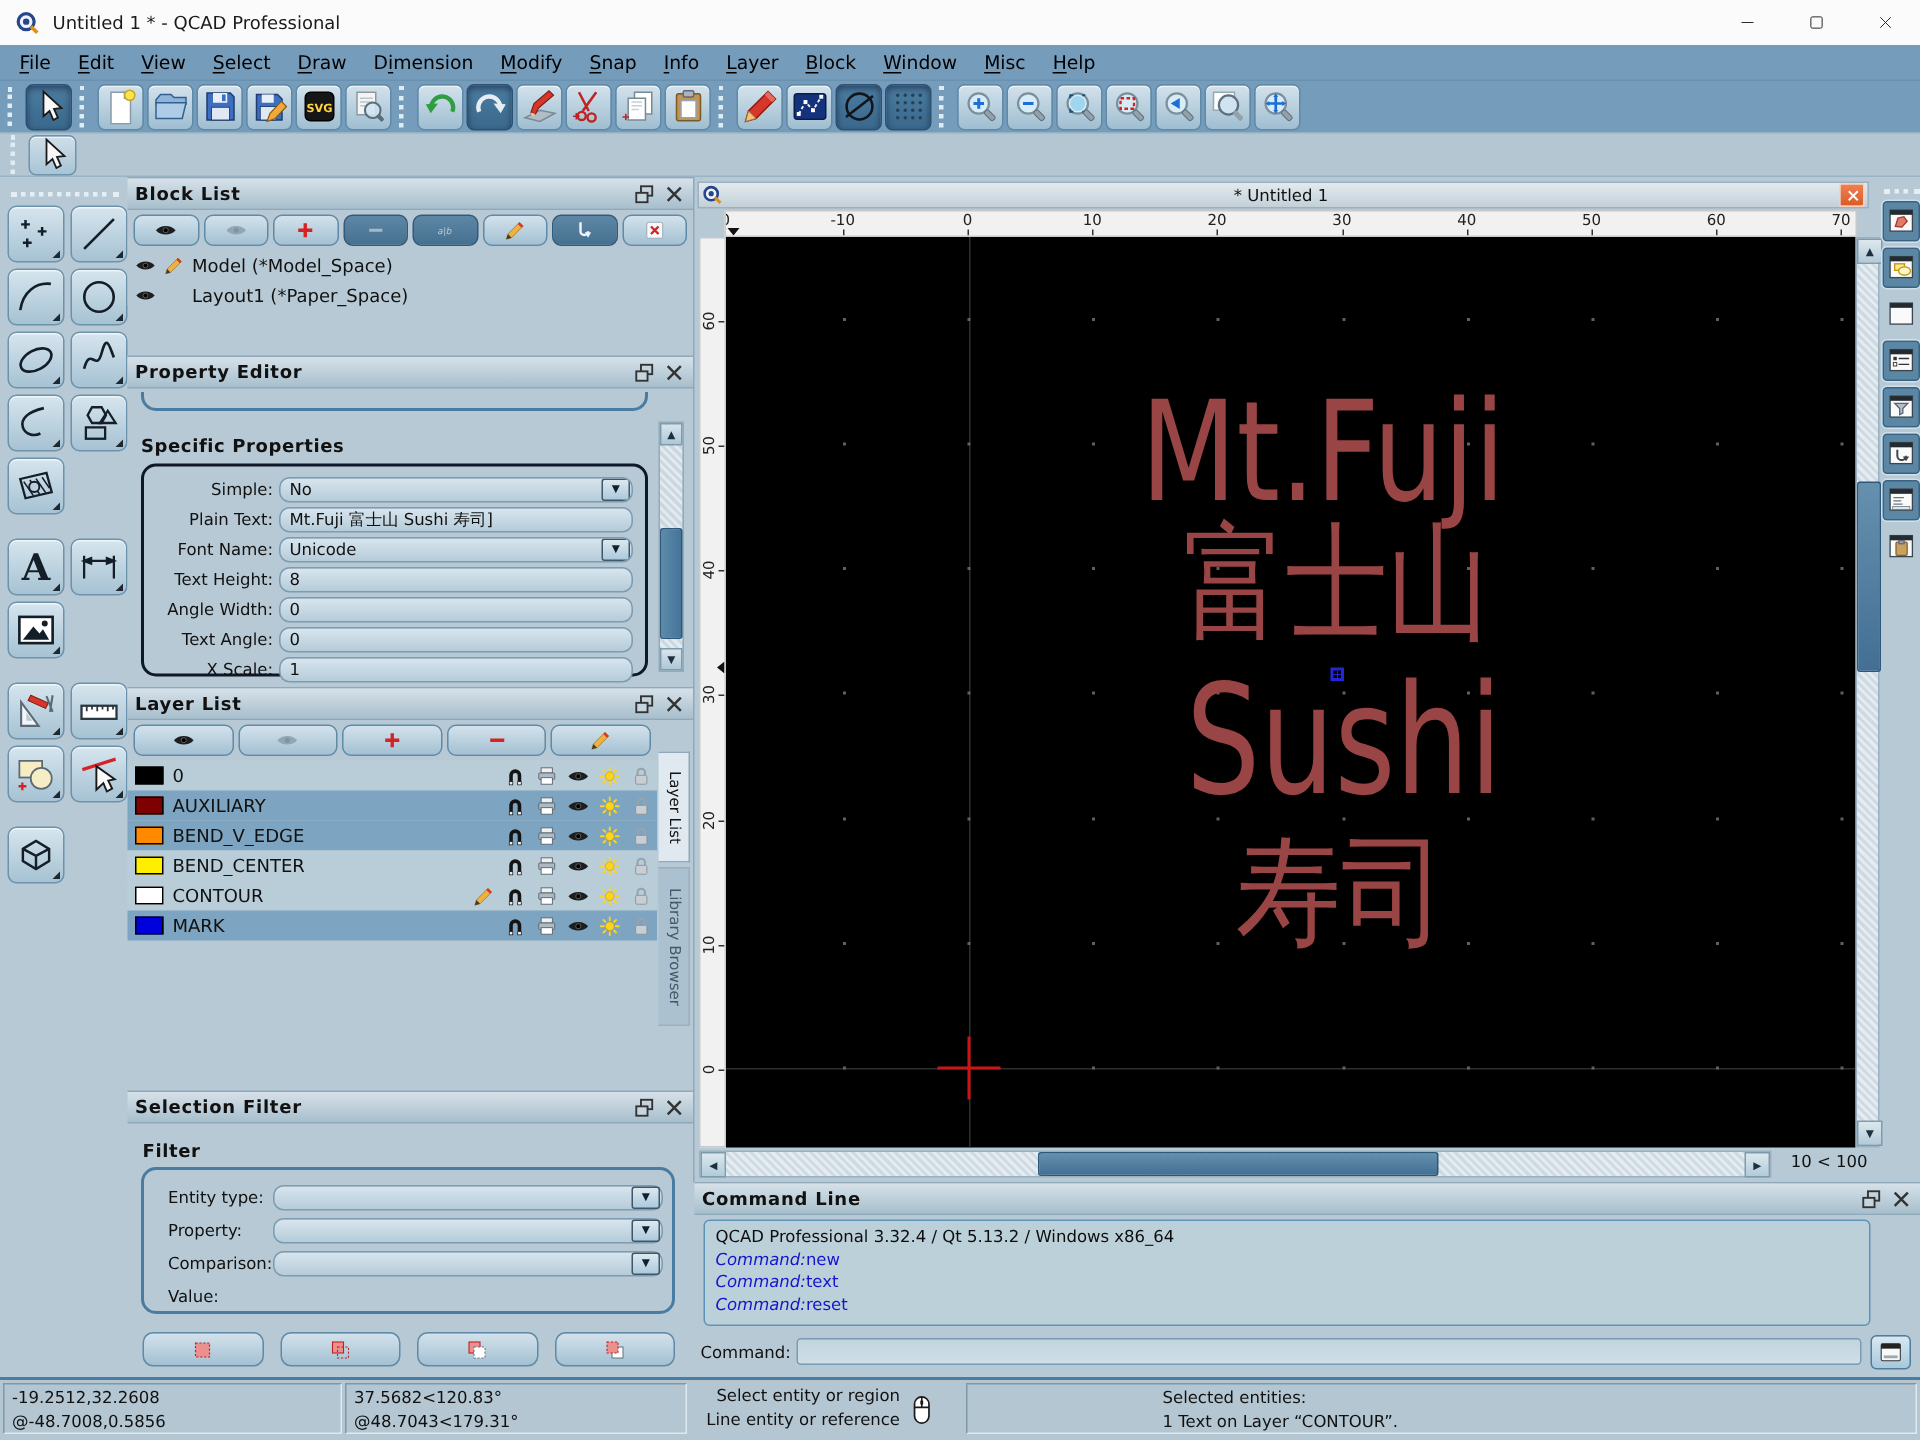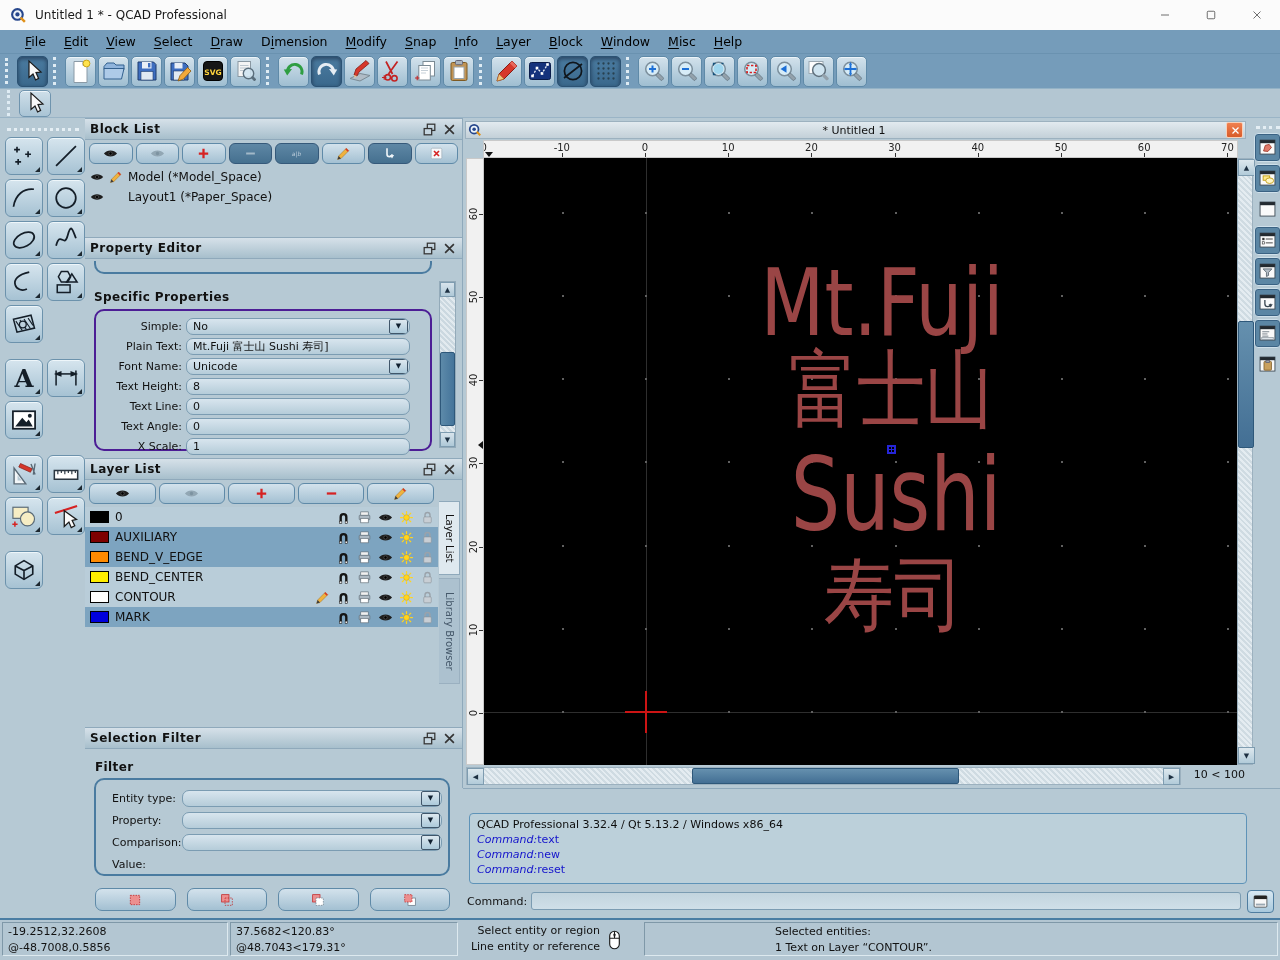--- a/index.html
+++ b/index.html
@@ -12,21 +12,21 @@
   #titlebar{position:absolute;left:0;top:0;width:1280px;height:30px;background:#fbfbfb;
     border-bottom:1px solid #e3e3e3;display:flex;align-items:center}
   #titlebar .app-icon{width:17px;height:17px;margin:0 8px 0 10px}
   #titlebar .title{font-size:12px;color:#1a1a1a}
   .win-btns{margin-left:auto;display:flex;height:30px}
   .win-btn{width:46px;height:30px;display:flex;align-items:center;justify-content:center}
   .win-btn .icn{width:12px;height:12px}
 
   
   #menubar{position:absolute;left:0;top:30px;width:1280px;height:24px;background:#759cba;
-    display:flex;align-items:center;padding-left:16px;box-sizing:border-box;border-bottom:1px solid #6a92b0}
+    display:flex;align-items:center;padding-left:4px;box-sizing:border-box;border-bottom:1px solid #6a92b0}
   .mi{font-size:12.5px;padding:3px 9px;color:#000;white-space:nowrap}
   .mi u{text-underline-offset:2px}
 
   
   #toolbar1{position:absolute;left:0;top:54px;width:1280px;height:34px;background:#759cba;
     display:flex;align-items:center;padding-left:2px;box-sizing:border-box}
   .tb-handle{width:5px;height:26px;border-left:3px dotted #dfecf4;margin:0 3px}
   .tb-sep{width:4px;height:28px;border-left:3px dotted #dfecf4;margin:0 4px}
   .tb-btn{width:29px;height:29px;margin:0 1px;border-radius:5px;flex:none;
     background:linear-gradient(#d3e2ec,#9fbed1);border:1px solid #5f8aa8;
@@ -66,22 +66,22 @@
   .list-row{height:20px;display:flex;align-items:center;font-size:12px;padding-left:5px}
   .list-row .icn{width:14px;height:14px;margin-right:5px}
   .mini{width:14px;height:14px;flex:none}
 
   
   #pe-body{position:absolute;left:0;top:21px;right:0;bottom:0}
   #pe-prev{position:absolute;left:9px;top:2px;right:30px;height:11px;border:2px solid #4a7ba0;
     border-top:none;border-radius:0 0 10px 10px}
   .pe-section,.sf-section{font-weight:bold;font-size:12px;letter-spacing:.4px}
   #pe-section{position:absolute;left:9px;top:31px}
-  #pe-group{position:absolute;left:9px;top:50px;right:30px;bottom:7px;border:2px solid #4c1d95;
-    border-radius:10px;padding:5px 20px 0 2px;box-sizing:border-box}
+  #pe-group{position:absolute;left:9px;top:50px;right:30px;bottom:7px;border:2px solid #0f172a;
+    border-radius:10px;padding:5px 8px 0 2px;box-sizing:border-box}
   .pe-row{display:flex;align-items:center;height:20px}
   .pe-label{width:84px;text-align:right;font-size:11px;padding-right:4px;flex:none;white-space:nowrap}
   .pe-input{flex:1;height:15px;border-radius:7px;background:linear-gradient(#d8e5ee,#b5ccd9);
     border:1px solid #78552;border:1px solid #7b9cb2;font-size:11px;line-height:15px;
     padding:0 6px;position:relative;white-space:nowrap;overflow:hidden}
   .pe-dd{position:absolute;right:1px;top:0px;width:17px;height:13px;border:1px solid #40566a;
     border-radius:2px;background:linear-gradient(#dde8ef,#accadb);display:flex;align-items:center;
     justify-content:center;font-size:7px;color:#102030}
   .vscroll-mini{position:absolute;right:6px;top:22px;width:15px;bottom:10px;
     background:repeating-linear-gradient(45deg,#e2eaef 0 2px,#cbd8e0 2px 4px);border:1px solid #93aab9}
@@ -826,21 +826,21 @@
         </div>
         <div class="pe-row">
           <span class="pe-label">Font Name:</span>
           <div class="pe-input">Unicode<span class="pe-dd">▼</span></div>
         </div>
         <div class="pe-row">
           <span class="pe-label">Text Height:</span>
           <div class="pe-input">8</div>
         </div>
         <div class="pe-row">
-          <span class="pe-label">Text Line:</span>
+          <span class="pe-label">Angle Width:</span>
           <div class="pe-input">0</div>
         </div>
         <div class="pe-row">
           <span class="pe-label">Text Angle:</span>
           <div class="pe-input">0</div>
         </div>
         <div class="pe-row">
           <span class="pe-label">X Scale:</span>
           <div class="pe-input">1</div>
         </div>
@@ -1447,24 +1447,39 @@
             <rect x="3.5" y="3.5" width="17" height="3.6" fill="#232a30"></rect>
             <rect x="8" y="8.5" width="8.5" height="10" rx="1" fill="#c9a05e" stroke="#86642f"></rect>
             <rect x="10.2" y="7.3" width="4" height="2.4" fill="#9aa4ac" stroke="#667"></rect>
           </svg>
         </span>
       </div>
     </div>
 </div>
 
 <section class="panel" id="panel-cmd">
+  <div class="panel-header">
+    <span>Command Line</span>
+      <span class="sp"></span>
+    <span class="ph-btn icn ph-float">
+        <svg viewBox="0 0 24 24">
+          <rect x="8.5" y="3.5" width="12" height="10" fill="none" stroke="#333" stroke-width="2"></rect>
+          <rect x="3.5" y="10.5" width="12" height="10" fill="#c6d6e0" stroke="#333" stroke-width="2"></rect>
+        </svg>
+      </span>
+    <span class="ph-btn icn ph-close">
+        <svg viewBox="0 0 24 24">
+          <path d="M5 5l14 14M19 5L5 19" stroke="#333" stroke-width="2.6"></path>
+        </svg>
+      </span>
+  </div>
   <div id="cmd-history">
       <div class="cmd-line-plain">QCAD Professional 3.32.4 / Qt 5.13.2 / Windows x86_64</div>
+      <div class="cmd-line-cmd"><span class="pfx">Command:</span><span>new</span></div>
       <div class="cmd-line-cmd"><span class="pfx">Command:</span><span>text</span></div>
-      <div class="cmd-line-cmd"><span class="pfx">Command:</span><span>new</span></div>
       <div class="cmd-line-cmd"><span class="pfx">Command:</span><span>reset</span></div>
     </div>
   <div id="cmd-row">
     <span id="cmd-prompt">Command:</span>
     <div id="cmd-input"></div>
     <div id="cmd-btn">
         <span class="icn">
           <svg viewBox="0 0 24 24">
             <rect x="3" y="4" width="18" height="16" rx="1.5" fill="#f8f8f8" stroke="#333"></rect>
             <rect x="3" y="4" width="18" height="4.6" fill="#222"></rect>

